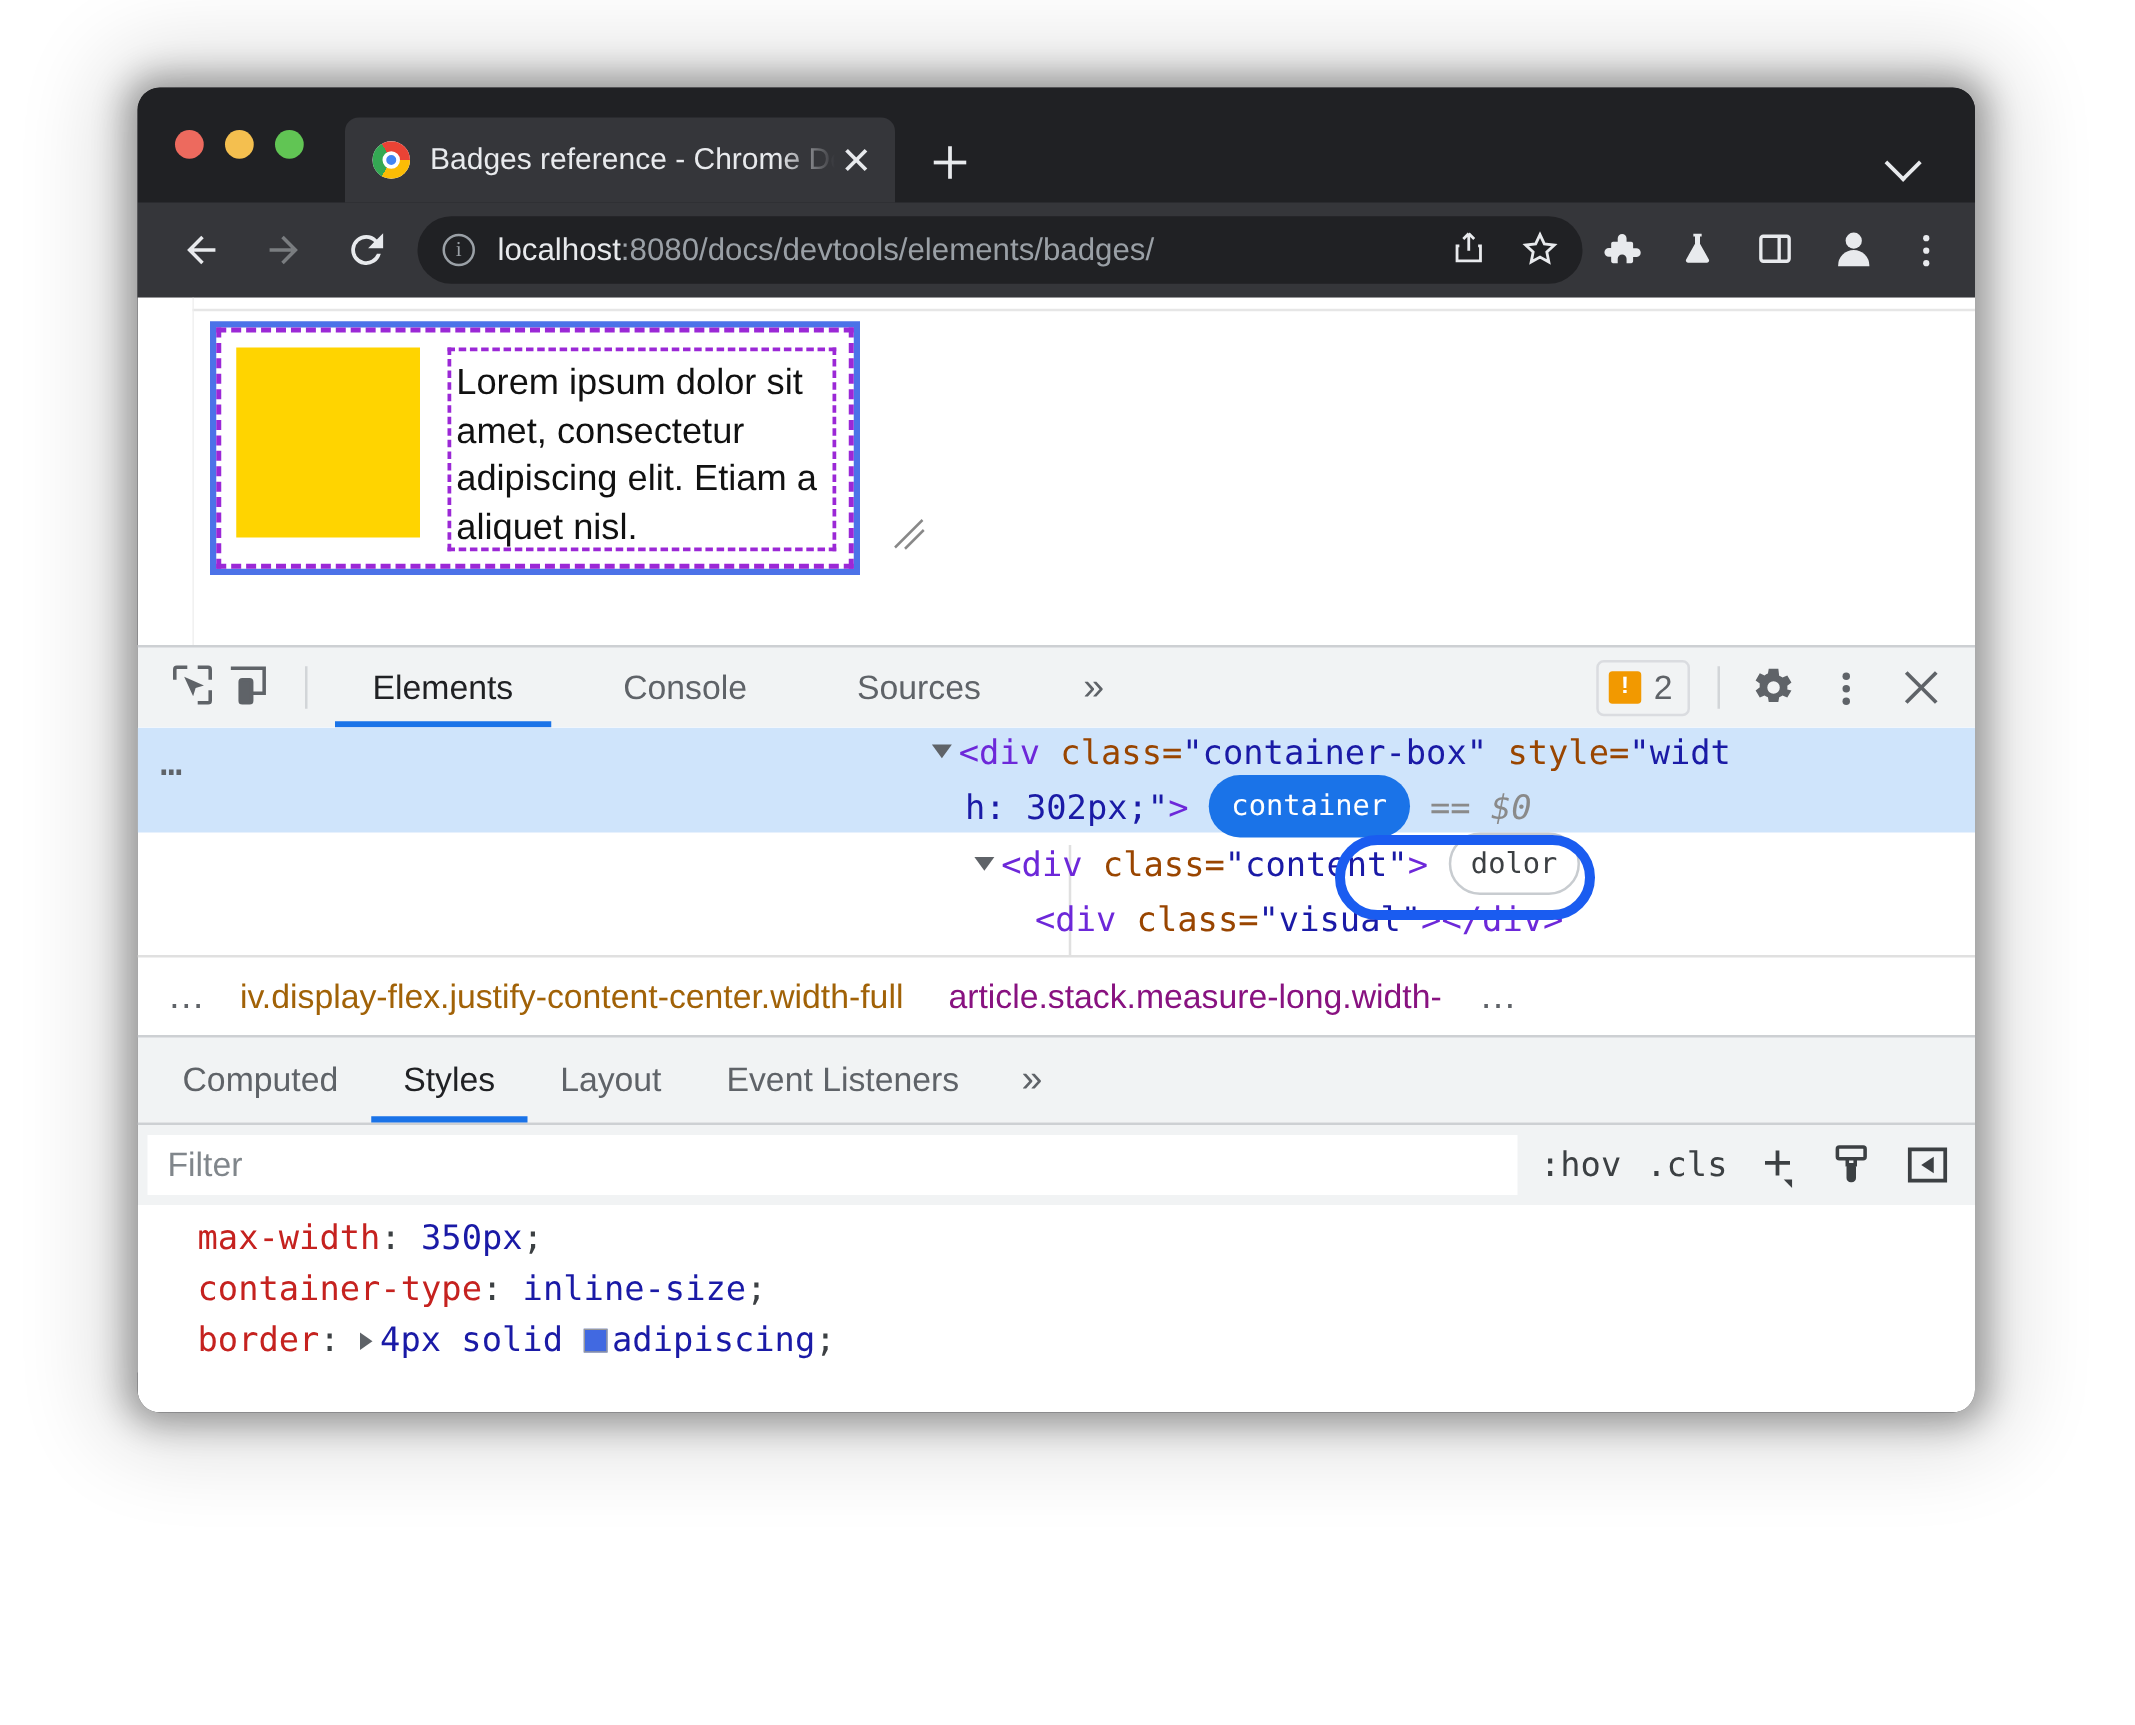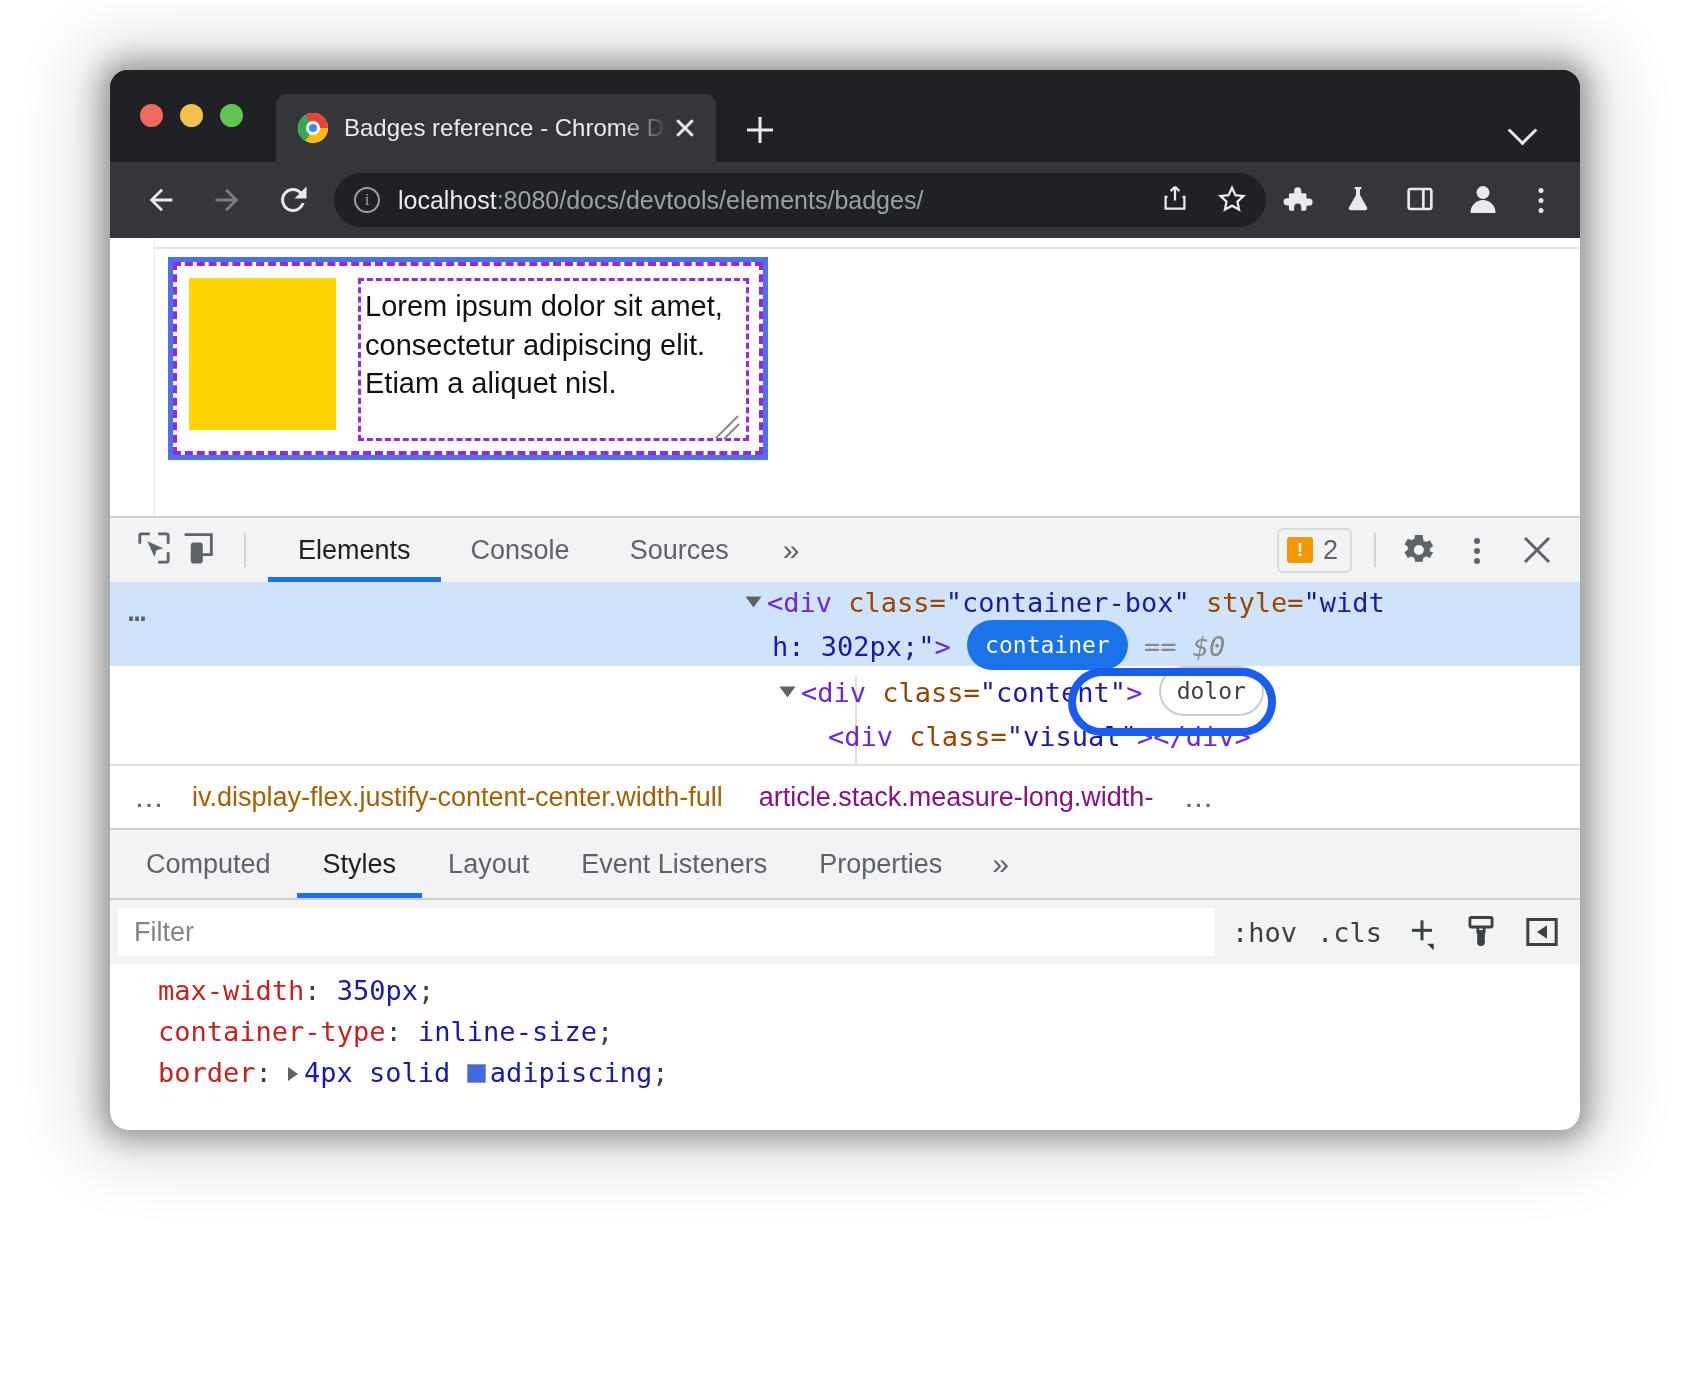--- a/index.html
+++ b/index.html
@@ -187,21 +187,21 @@
     background: #ffffff;
     overflow: hidden;
   }
   .page-topline { position:absolute; left:44px; right:0; top:9px; height:2px; background:#e6e6e6; }
   .page-leftline { position:absolute; left:44px; top:0; bottom:0; width:1px; background:#ededed; }
 
   .container-box {
     position: absolute;
     left: 58px;
     top: 19px;
-    width: 600px;
+    width: 520px;
     height: 203px;
     border: 5px solid #4c72e8;
     background: #fff;
   }
   .cb-inner-dash {
     position: absolute; inset: 0;
     border: 4px dashed #9b28d6;
   }
   .content-flex {
     position:absolute; left: 16px; top: 16px; right: 14px; bottom: 14px;
@@ -241,21 +241,21 @@
     height: 66px;
     background: #f1f3f4;
     border-top: 2px solid #cdd0d3;
     display: flex; align-items: center;
     padding: 0 22px 0 24px;
     position: relative;
   }
   .dt-icon-btn { width: 44px; height: 44px; position: relative; flex: 0 0 auto; }
   .dt-sep { width: 2px; height: 34px; background: #d2d5d8; margin: 0 22px; flex:0 0 auto; }
 
-  .dt-tabs { display:flex; align-items:center; height:100%; }
+  .dt-tabs { display:flex; align-items:center; height:100%;gap:28px; }
   .dt-tab {
     position: relative; height: 100%;
     display:flex; align-items:center; justify-content:center;
     padding: 0 30px;
     font-size: 27px; color: #5f6368; white-space: nowrap;
   }
   .dt-tab.active { color: #202124; }
   .dt-tab.active::after {
     content: ""; position: absolute; left: 0; right: 0; bottom: 0;
     height: 5px; background: #1a73e8;
@@ -588,21 +588,20 @@
         <span class="bc-item bc-orange" style="margin-left:26px;">iv.display-flex.justify-content-center.width-full</span>
         <span class="bc-item bc-purple" style="margin-left:36px;">article.stack.measure-long.width-</span>
         <span class="bc-ell" style="margin-left:30px;">…</span>
       </div>
 
       <div class="sp-tabs">
         <div class="sp-tab">Computed</div>
         <div class="sp-tab active">Styles</div>
         <div class="sp-tab">Layout</div>
         <div class="sp-tab">Event Listeners</div>
-        <div class="sp-tab">Properties</div>
         <div class="dt-more">»</div>
       </div>
 
       <div class="filter-row">
         <div class="filter-input">Filter</div>
         <div class="filter-actions">
           <span class="fa-text">:hov</span>
           <span class="fa-text">.cls</span>
           <span class="fa-ic">
             <svg width="40" height="40" viewBox="0 0 24 24" stroke="#3c4043" stroke-width="1.8">

